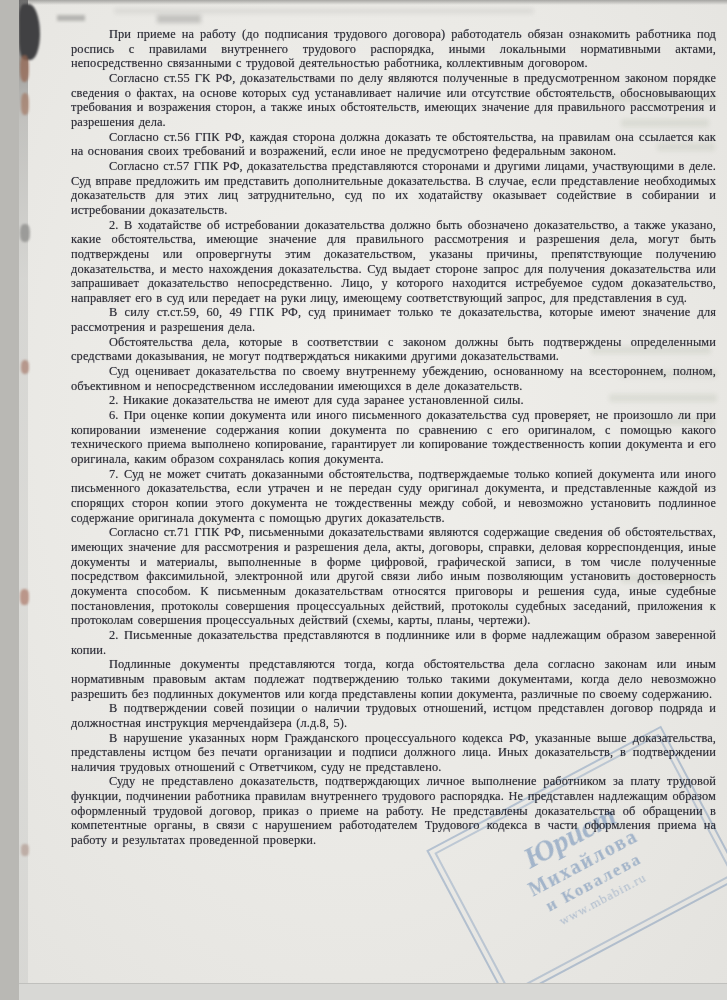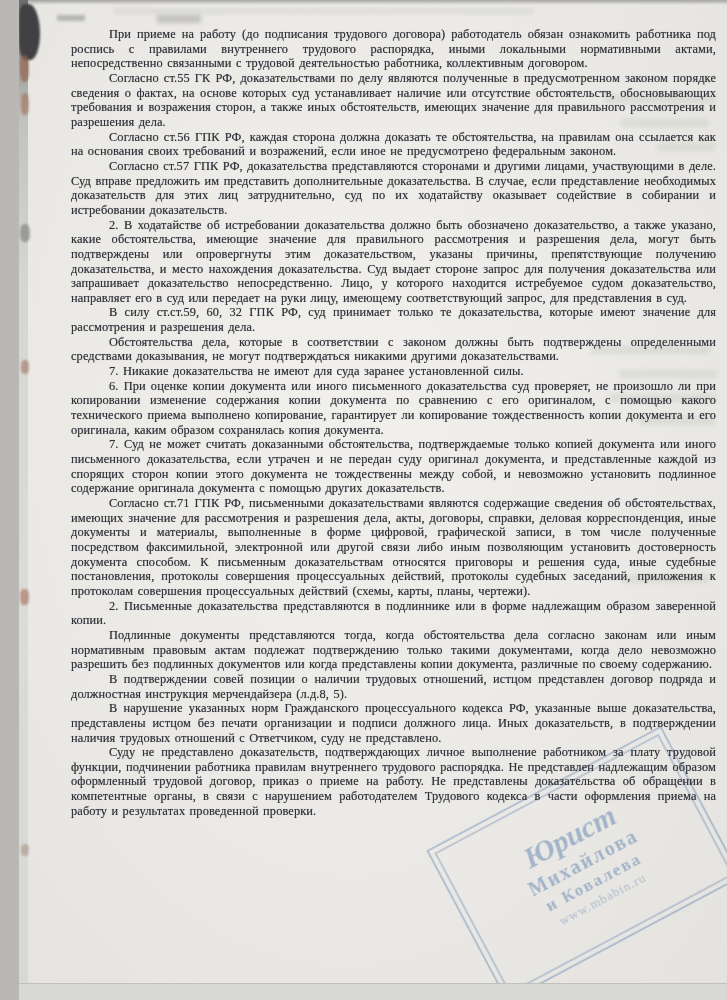--- a/index.html
+++ b/index.html
@@ -99,23 +99,24 @@
   <div class="bleed b6"></div>
   <div class="bleed b7"></div>
   <div class="bleed b8"></div>
 
   <div class="doc-body">
       <div class="para"><span>При приеме на работу (до подписания трудового договора) работодатель обязан ознакомить работника под роспись с правилами внутреннего трудового распорядка, иными локальными нормативными актами, непосредственно связанными с трудовой деятельностью работника, коллективным договором.</span></div>
       <div class="para"><span>Согласно ст.55 ГК РФ, доказательствами по делу являются полученные в предусмотренном законом порядке сведения о фактах, на основе которых суд устанавливает наличие или отсутствие обстоятельств, обосновывающих требования и возражения сторон, а также иных обстоятельств, имеющих значение для правильного рассмотрения и разрешения дела.</span></div>
       <div class="para"><span>Согласно ст.56 ГПК РФ, каждая сторона должна доказать те обстоятельства, на правилам она ссылается как на основания своих требований и возражений, если иное не предусмотрено федеральным законом.</span></div>
       <div class="para"><span>Согласно ст.57 ГПК РФ, доказательства представляются сторонами и другими лицами, участвующими в деле. Суд вправе предложить им представить дополнительные доказательства. В случае, если представление необходимых доказательств для этих лиц затруднительно, суд по их ходатайству оказывает содействие в собирании и истребовании доказательств.</span></div>
       <div class="para"><span>2. В ходатайстве об истребовании доказательства должно быть обозначено доказательство, а также указано, какие обстоятельства, имеющие значение для правильного рассмотрения и разрешения дела, могут быть подтверждены или опровергнуты этим доказательством, указаны причины, препятствующие получению доказательства, и место нахождения доказательства. Суд выдает стороне запрос для получения доказательства или запрашивает доказательство непосредственно. Лицо, у которого находится истребуемое судом доказательство, направляет его в суд или передает на руки лицу, имеющему соответствующий запрос, для представления в суд.</span></div>
-      <div class="para"><span>В силу ст.ст.59, 60, 32 ГПК РФ, суд принимает только те доказательства, которые имеют значение для рассмотрения и разрешения дела.</span></div>
+      <div class="para"><span>В силу ст.ст.59, 60, 49 ГПК РФ, суд принимает только те доказательства, которые имеют значение для рассмотрения и разрешения дела.</span></div>
       <div class="para"><span>Обстоятельства дела, которые в соответствии с законом должны быть подтверждены определенными средствами доказывания, не могут подтверждаться никакими другими доказательствами.</span></div>
-      <div class="para"><span>7. Никакие доказательства не имеют для суда заранее установленной силы.</span></div>
+      <div class="para"><span>Суд оценивает доказательства по своему внутреннему убеждению, основанному на всестороннем, полном, объективном и непосредственном исследовании имеющихся в деле доказательств.</span></div>
+      <div class="para"><span>2. Никакие доказательства не имеют для суда заранее установленной силы.</span></div>
       <div class="para"><span>6. При оценке копии документа или иного письменного доказательства суд проверяет, не произошло ли при копировании изменение содержания копии документа по сравнению с его оригиналом, с помощью какого технического приема выполнено копирование, гарантирует ли копирование тождественность копии документа и его оригинала, каким образом сохранялась копия документа.</span></div>
       <div class="para"><span>7. Суд не может считать доказанными обстоятельства, подтверждаемые только копией документа или иного письменного доказательства, если утрачен и не передан суду оригинал документа, и представленные каждой из спорящих сторон копии этого документа не тождественны между собой, и невозможно установить подлинное содержание оригинала документа с помощью других доказательств.</span></div>
       <div class="para"><span>Согласно ст.71 ГПК РФ, письменными доказательствами являются содержащие сведения об обстоятельствах, имеющих значение для рассмотрения и разрешения дела, акты, договоры, справки, деловая корреспонденция, иные документы и материалы, выполненные в форме цифровой, графической записи, в том числе полученные посредством факсимильной, электронной или другой связи либо иным позволяющим установить достоверность документа способом. К письменным доказательствам относятся приговоры и решения суда, иные судебные постановления, протоколы совершения процессуальных действий, протоколы судебных заседаний, приложения к протоколам совершения процессуальных действий (схемы, карты, планы, чертежи).</span></div>
       <div class="para"><span>2. Письменные доказательства представляются в подлиннике или в форме надлежащим образом заверенной копии.</span></div>
       <div class="para"><span>Подлинные документы представляются тогда, когда обстоятельства дела согласно законам или иным нормативным правовым актам подлежат подтверждению только такими документами, когда дело невозможно разрешить без подлинных документов или когда представлены копии документа, различные по своему содержанию.</span></div>
       <div class="para"><span>В подтверждении совей позиции о наличии трудовых отношений, истцом представлен договор подряда и должностная инструкция мерчендайзера (л.д.8, 5).</span></div>
       <div class="para"><span>В нарушение указанных норм Гражданского процессуального кодекса РФ, указанные выше доказательства, представлены истцом без печати организации и подписи должного лица. Иных доказательств, в подтверждении наличия трудовых отношений с Ответчиком, суду не представлено.</span></div>
       <div class="para"><span>Суду не представлено доказательств, подтверждающих личное выполнение работником за плату трудовой функции, подчинении работника правилам внутреннего трудового распорядка. Не представлен надлежащим образом оформленный трудовой договор, приказ о приеме на работу. Не представлены доказательства об обращении в компетентные органы, в связи с нарушением работодателем Трудового кодекса в части оформления приема на работу и результатах проведенной проверки.</span></div>
     </div>
 

